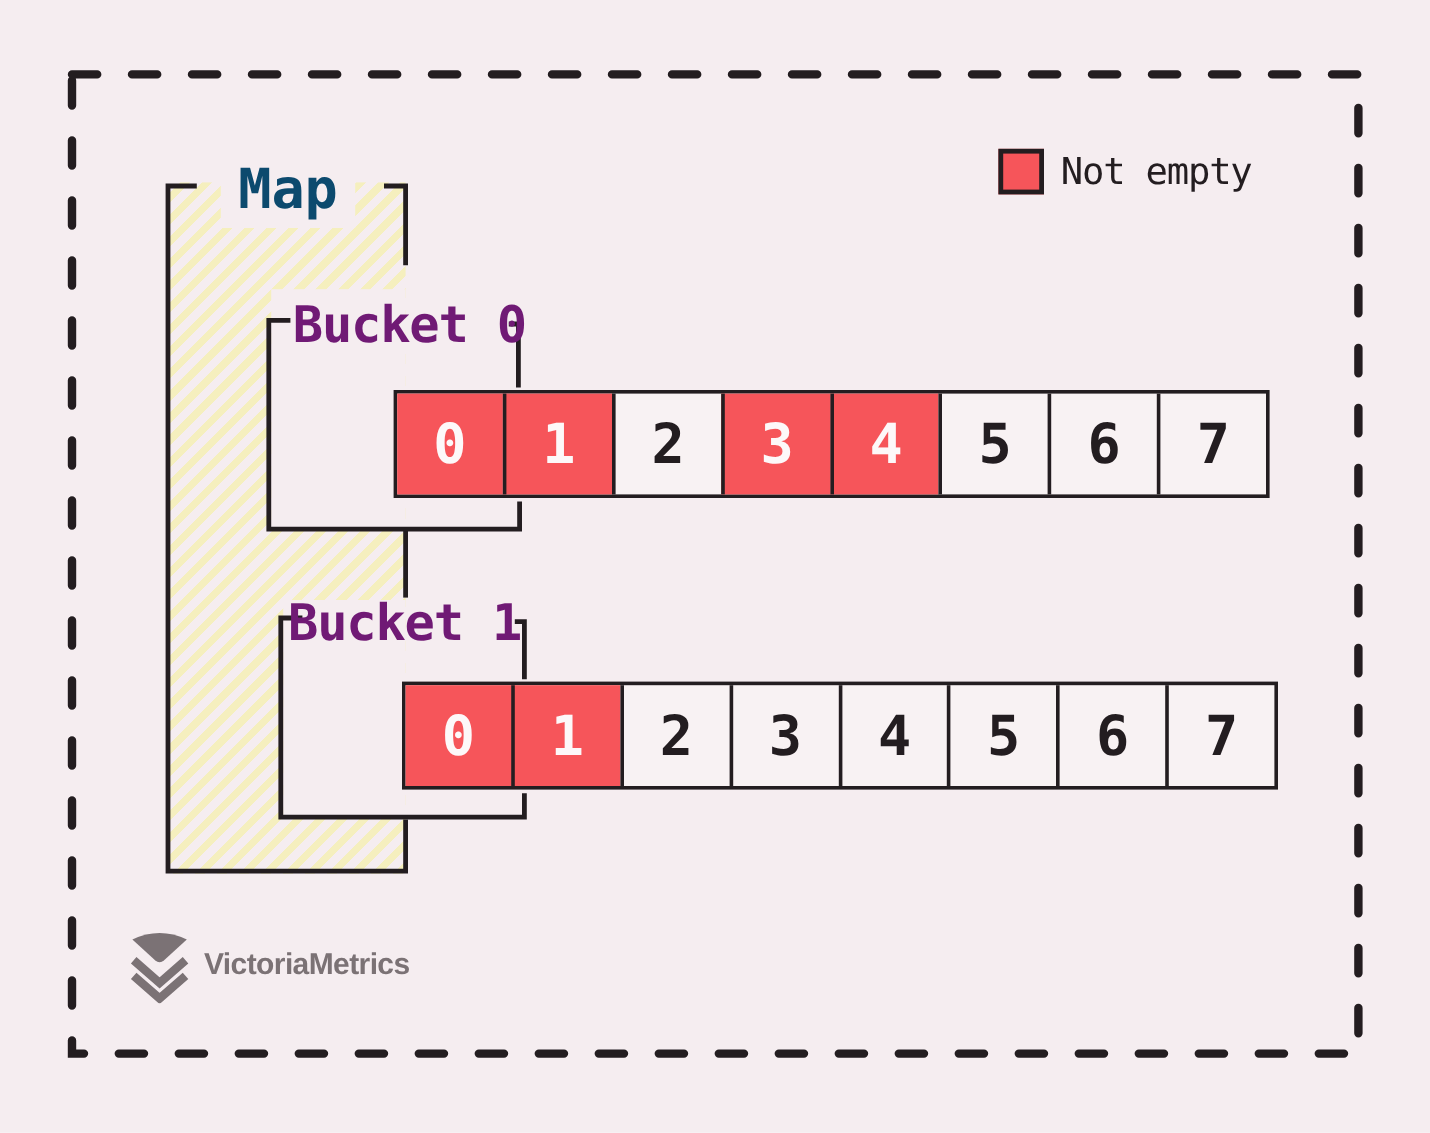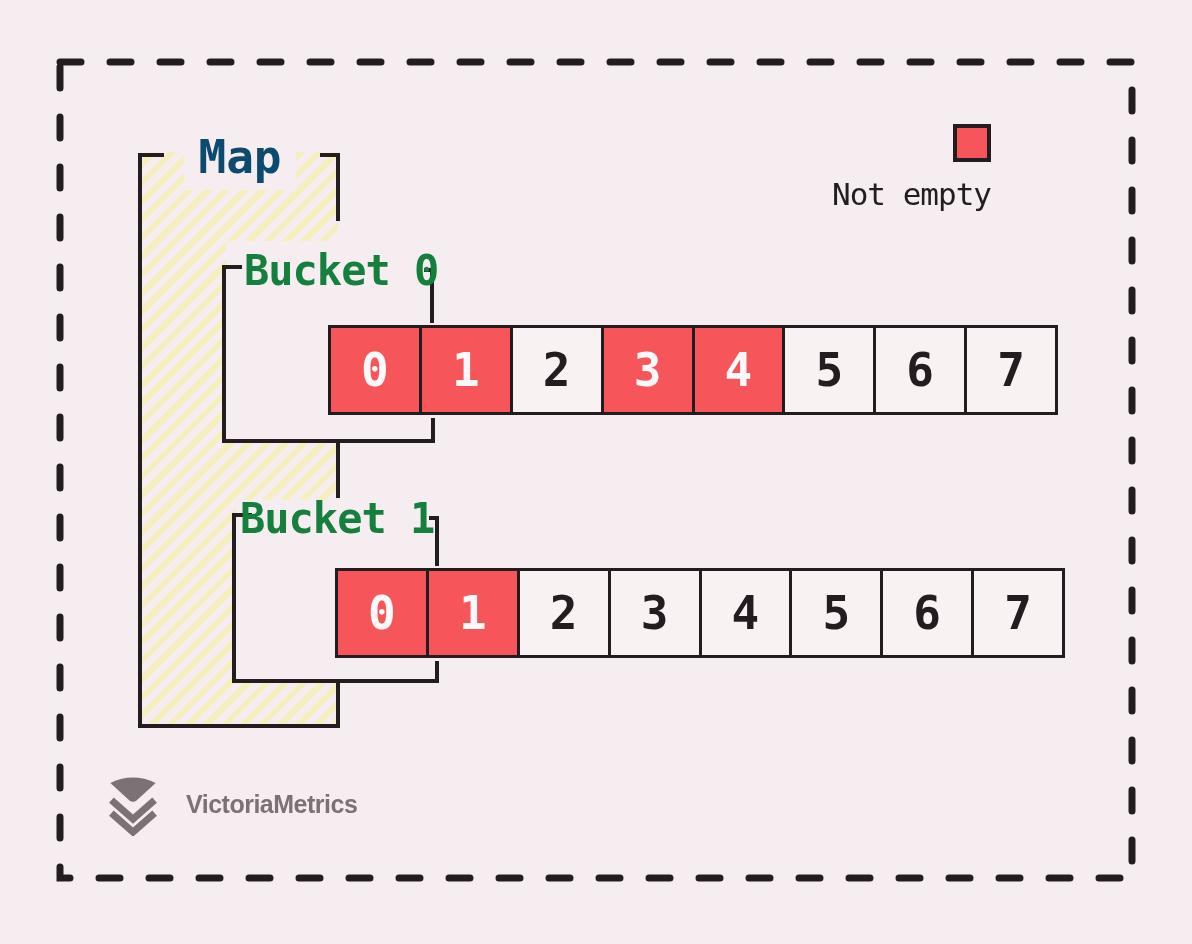--- a/index.html
+++ b/index.html
@@ -27,21 +27,21 @@
   svg.lines{left:0;top:0;width:1192px;height:944px;}
 
   
   .map-label{
     left:186px;top:128px;width:108px;height:58px;
     display:flex;align-items:center;justify-content:center;
     font-size:46px;font-weight:bold;color:#0c4a6e;
   }
   .bucket-label{
     height:52px;display:flex;align-items:center;
-    font-size:42px;font-weight:bold;color:#15803d;letter-spacing:-1px;
+    font-size:42px;font-weight:bold;color:#701a75;letter-spacing:-1px;
   }
   .bucket0-label{left:244px;top:244px;}
   .bucket1-label{left:240px;top:492px;}
 
   
   .cell-row{
     width:730px;height:90px;
     display:flex;
     border:3px solid #231d20;
     box-sizing:border-box;
@@ -56,33 +56,33 @@
     font-size:46px;font-weight:bold;color:#231d20;
   }
   .cell:first-child{border-left:none;}
   .cell.filled{background:#f6555a;color:#fdf8f9;}
 
   
   .legend{
     left:832px;top:124px;
     display:flex;flex-direction:column;gap:16px;
   }
-  .legend-item{display:flex;align-items:flex-end;gap:14px;flex-direction:column;}
+  .legend-item{display:flex;align-items:center;gap:14px;}
   .legend-swatch{
     width:30px;height:30px;
     border:4px solid #231d20;
     background:#f9f3f5;
   }
   .legend-swatch.filled{background:#f6555a;}
   .legend-text{font-size:31px;color:#231d20;letter-spacing:-1px;}
 
   
   .brand{
     left:106px;top:770px;height:68px;
-    display:flex;align-items:center;gap:26px;
+    display:flex;align-items:center;gap:10px;
   }
   .brand-name{
     font-family:"Liberation Sans", sans-serif;
     font-weight:bold;font-size:25px;color:#7b7275;
     letter-spacing:-0.5px;
   }
 </style>
 </head>
 <body>
 

